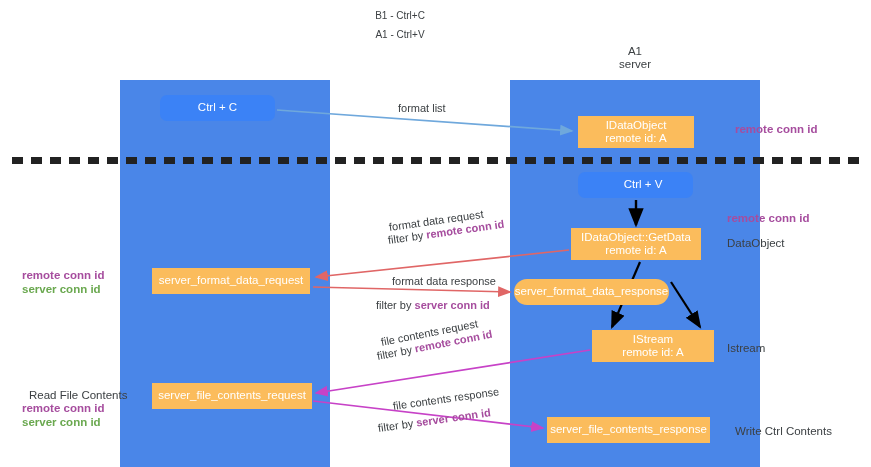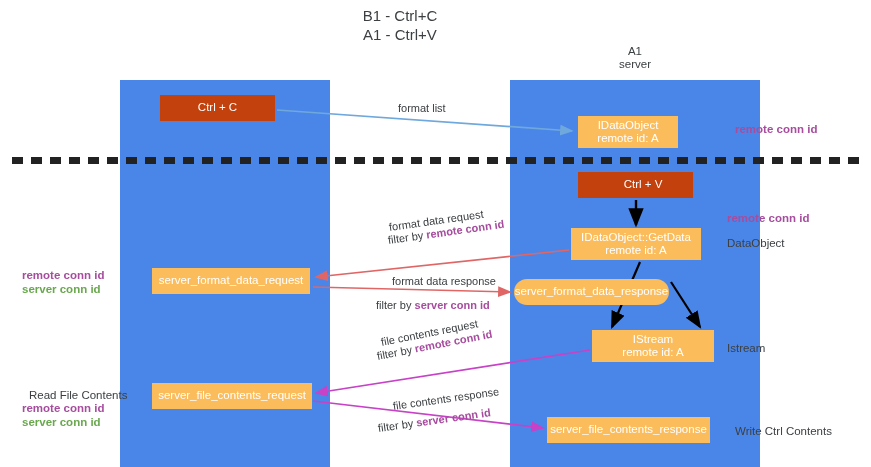--- a/index.html
+++ b/index.html
@@ -14,21 +14,21 @@
   #stage{position:absolute;left:0;top:0;width:871px;height:467px;}
 
   
   .lane{position:absolute;background:#4a86e8;}
   #lane-b1{left:120px;top:80px;width:210px;height:387px;}
   #lane-a1{left:510px;top:80px;width:250px;height:387px;}
 
   
   #title{
     position:absolute;left:0;top:6px;width:800px;
-    text-align:center;font-size:15px;line-height:19px;color:#3c4043;
+    text-align:center;font-size:10px;line-height:19px;color:#3c4043;
     white-space:pre-line;
   }
   .lane-head{
     position:absolute;text-align:center;font-size:11.5px;line-height:13px;
     color:#3c4043;white-space:pre-line;
   }
   #head-b1{left:120px;top:45px;width:210px;}
   #head-a1{left:510px;top:45px;width:250px;}
 
   
@@ -37,27 +37,27 @@
     background-image:repeating-linear-gradient(to right,#222 0px,#222 11px,transparent 11px,transparent 19px);
   }
 
   
   .node{
     position:absolute;box-sizing:border-box;
     display:flex;align-items:center;justify-content:center;
     text-align:center;color:#ffffff;font-size:11.5px;line-height:13.5px;
     white-space:pre-line;padding:2px 4px;
   }
-  .node.green{background:#c2410c;}
+  .node.green{background:#3b82f6;border-radius:7px;}
   .node.orange{background:#fbb martin;}
   .node.orange{background:#fbbc5c;}
 
   #n-ctrlc{left:160px;top:95px;width:115px;height:26px;}
   #n-ctrlv{left:578px;top:172px;width:115px;height:26px;padding-left:19px;}
-  #n-idataobject{left:578px;top:116px;width:100px;height:32px;}
+  #n-idataobject{left:578px;top:116px;width:116px;height:32px;}
   #n-getdata{left:571px;top:228px;width:130px;height:32px;}
   #n-sfdreq{left:152px;top:268px;width:158px;height:26px;}
   #n-sfdresp{left:514px;top:279px;width:155px;height:26px;border-radius:13px;}
   #n-istream{left:592px;top:330px;width:122px;height:32px;}
   #n-sfcreq{left:152px;top:383px;width:160px;height:26px;}
   #n-sfcresp{left:547px;top:417px;width:163px;height:26px;}
 
   
   .side{position:absolute;font-size:11.5px;line-height:14px;}
   .side.bold{font-weight:bold;}

